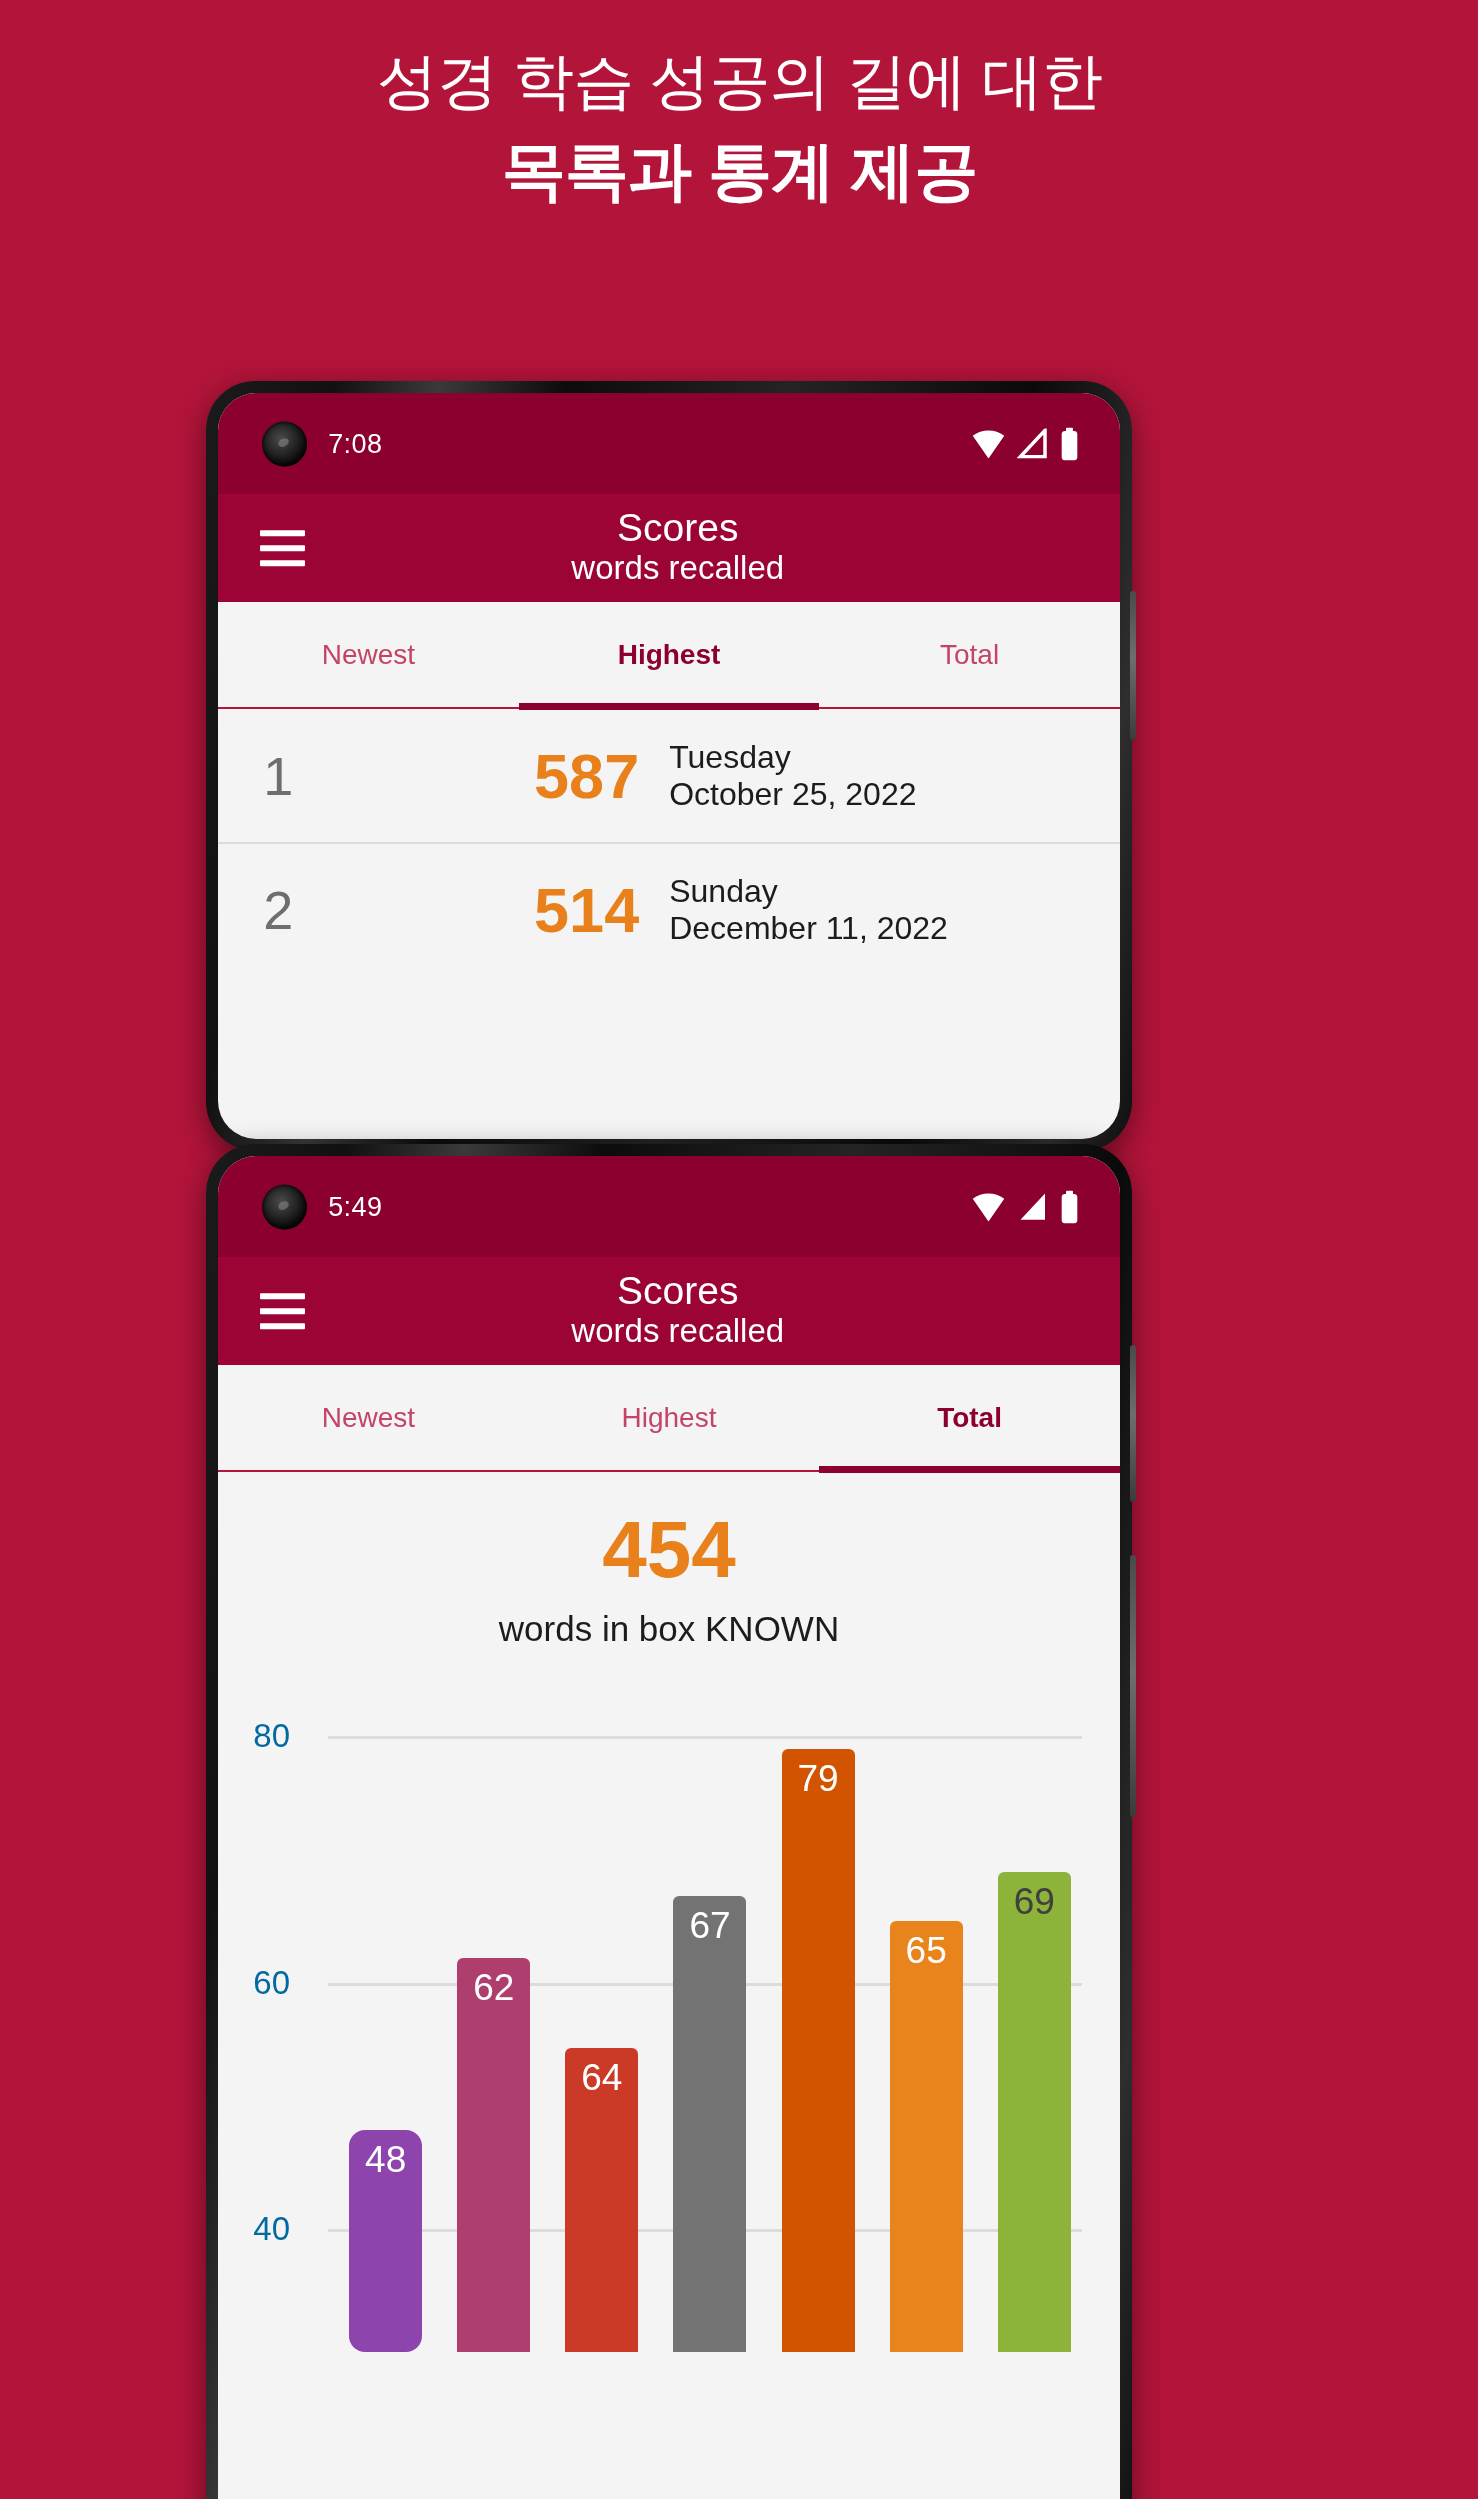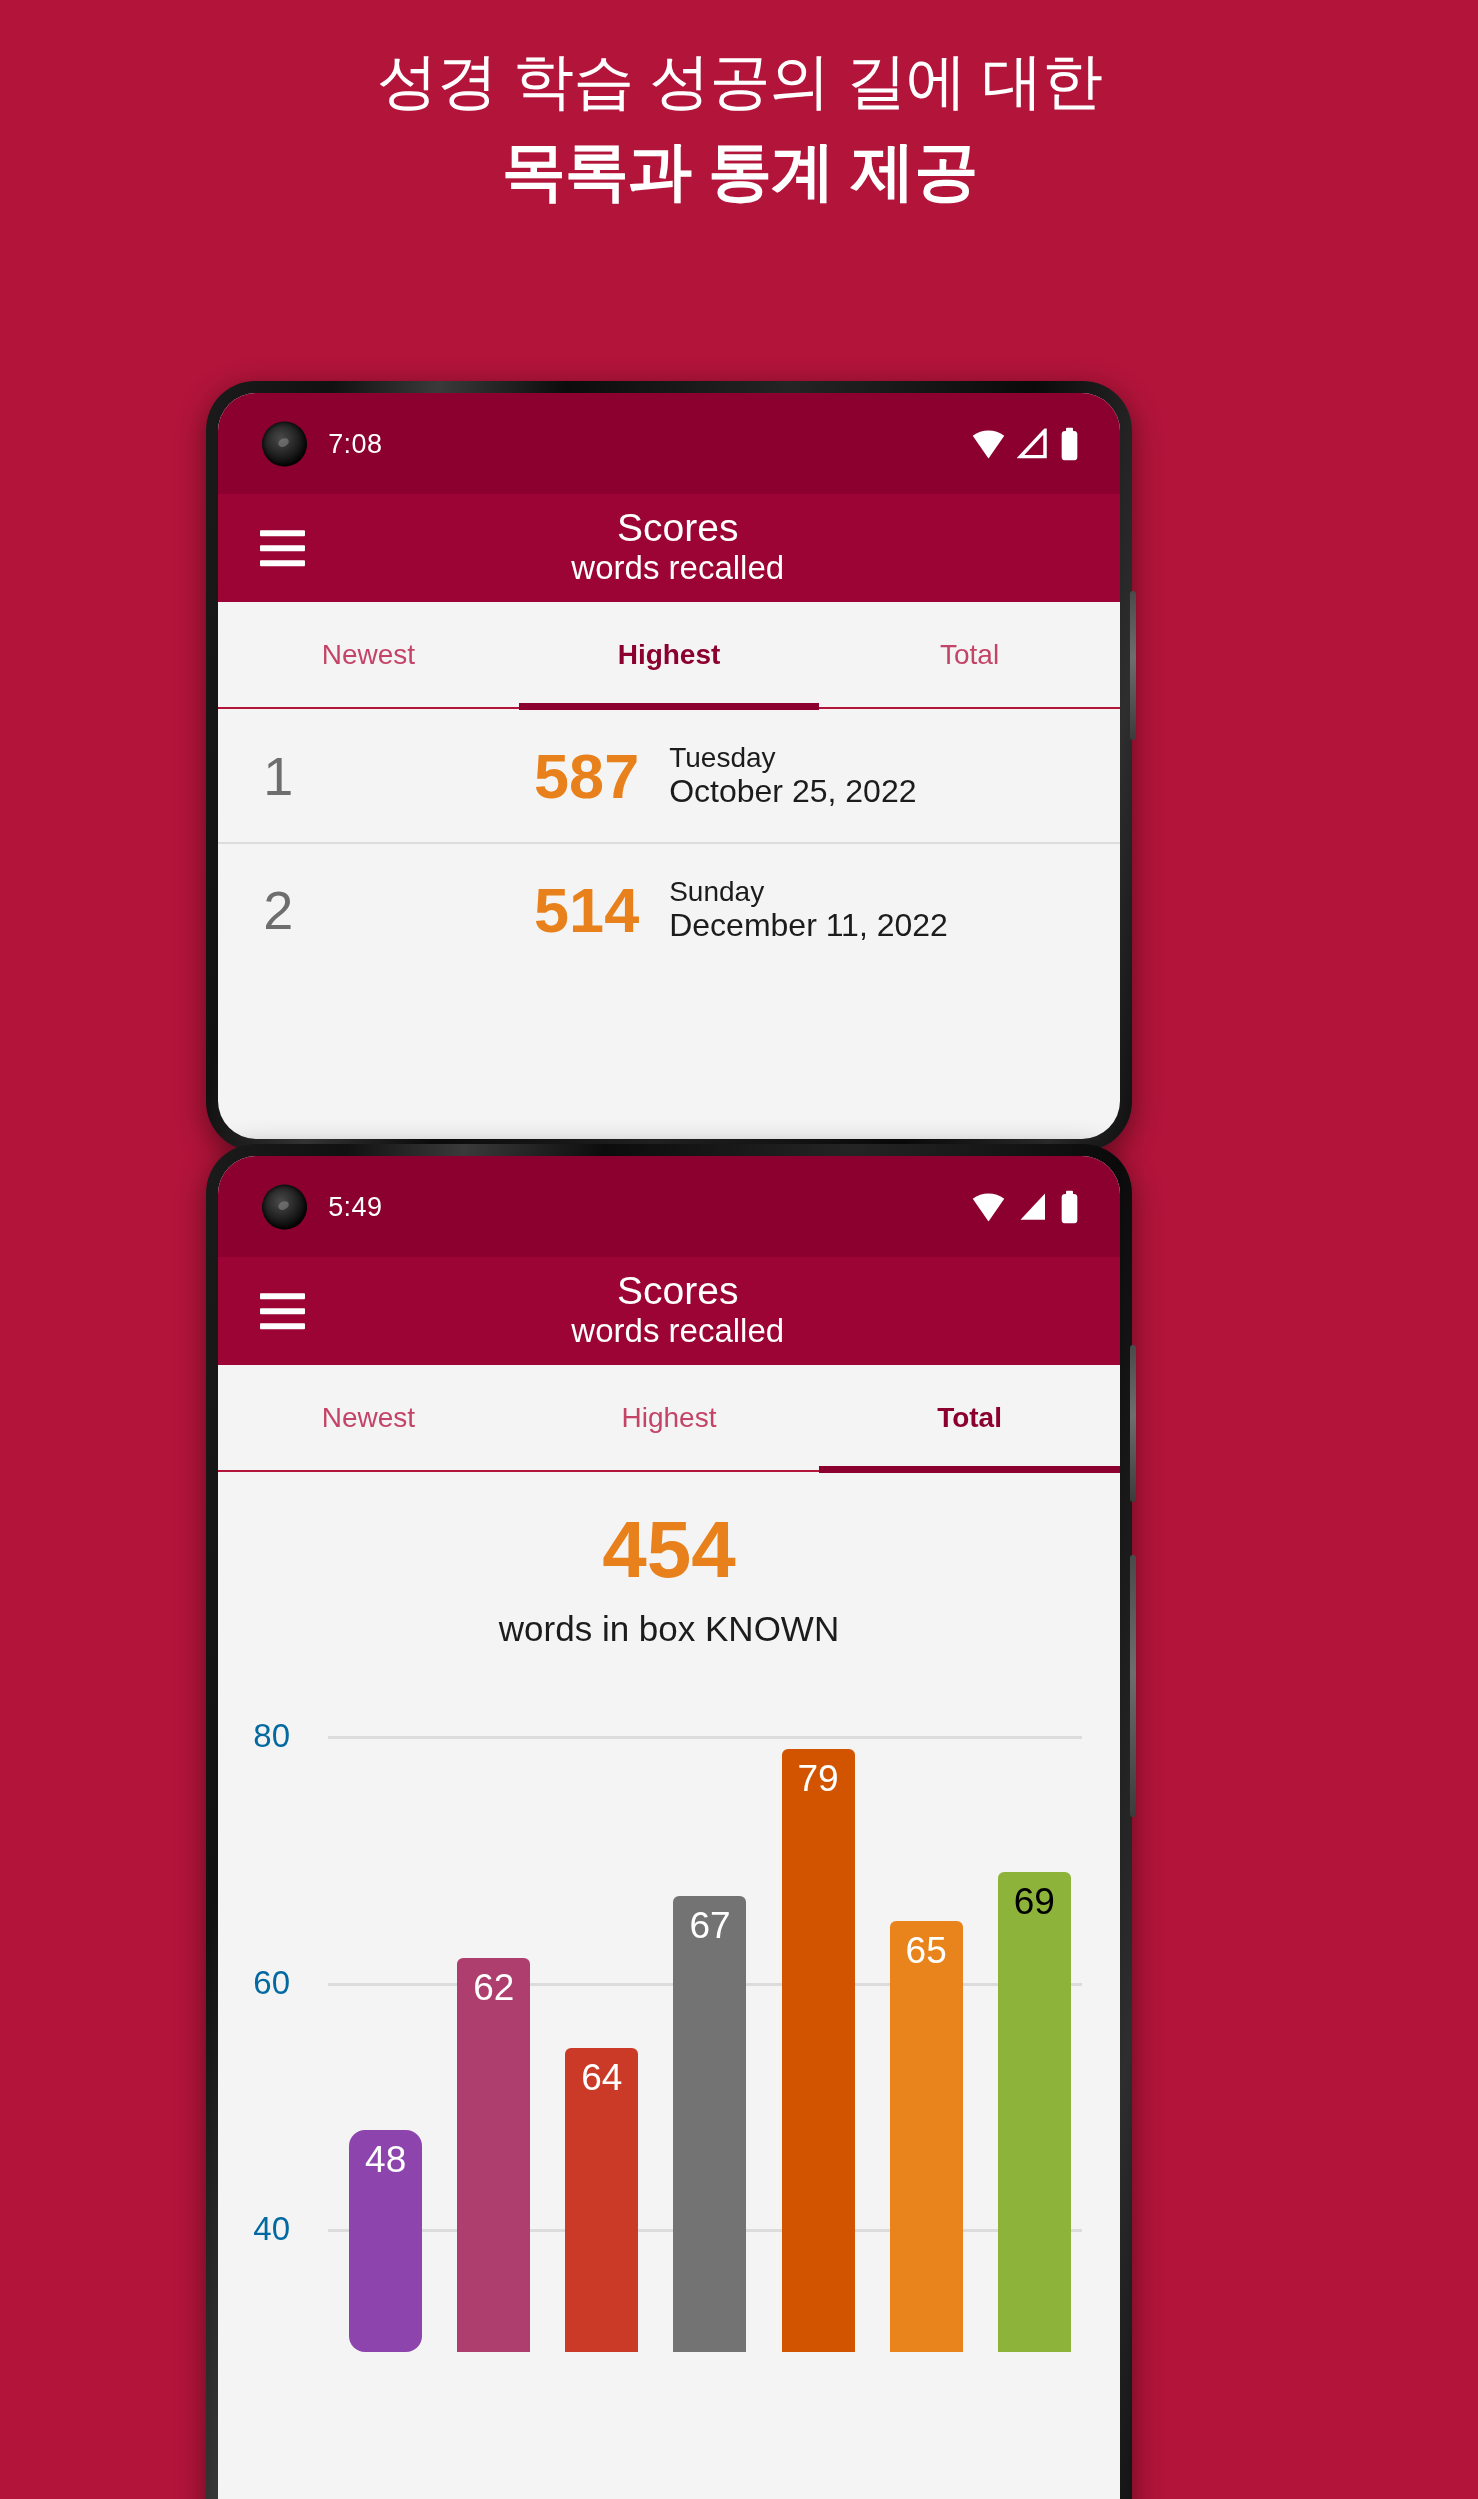--- a/index.html
+++ b/index.html
@@ -106,21 +106,21 @@
 
   
   .score-row {
     display: flex; align-items: center; height: 133px;
     padding: 0 31.5px 0 45px; position: relative;
   }
   .score-row + .score-row { border-top: 2.6px solid #dcdcdc; }
   .rank { width: 157px; font-size: 54px; color: #6e6e6e; font-weight: 400; }
   .score { width: 219px; text-align: right; font-size: 63px; font-weight: 700; color: #E8811B; }
   .when { margin-left: 30px; color: #1c1c1c; line-height: 1.14; }
-  .when .d1 { font-size: 28px; }
+  .when .d1 { font-size: 32px; }
   .when .d2 { font-size: 32px; }
 
   
   .total-head { text-align: center; padding-top: 38px; }
   .total-num { font-size: 80px; font-weight: 700; color: #E8811B; line-height: 1; }
   .total-cap { font-size: 35px; color: #1c1c1c; margin-top: 19px; }
 
   .chart { position: relative; margin-top: 38px; height: 665px; padding-left: 110px; padding-right: 38px; }
   .gridline { position: absolute; left: 110px; right: 38px; height: 2.6px; background: #dcdcdc; }
   .ytick {
@@ -288,21 +288,21 @@
             <div class="bar" style="height: 456px; background: #737373;">
               <span style="color: rgb(255, 255, 255);">67</span>
             </div>
             <div class="bar" style="height: 603px; background: rgb(211, 84, 0);">
               <span style="color: rgb(255, 255, 255);">79</span>
             </div>
             <div class="bar" style="height: 431px; background: rgb(232, 132, 27);">
               <span style="color: rgb(255, 255, 255);">65</span>
             </div>
             <div class="bar" style="height: 480px; background: rgb(141, 179, 59);">
-              <span style="color: #000000;">69</span>
+              <span style="color: #404040;">69</span>
             </div>
           </div>
         </div>
     </div>
   </div>
 
 </div>
 
 
 </body></html>

